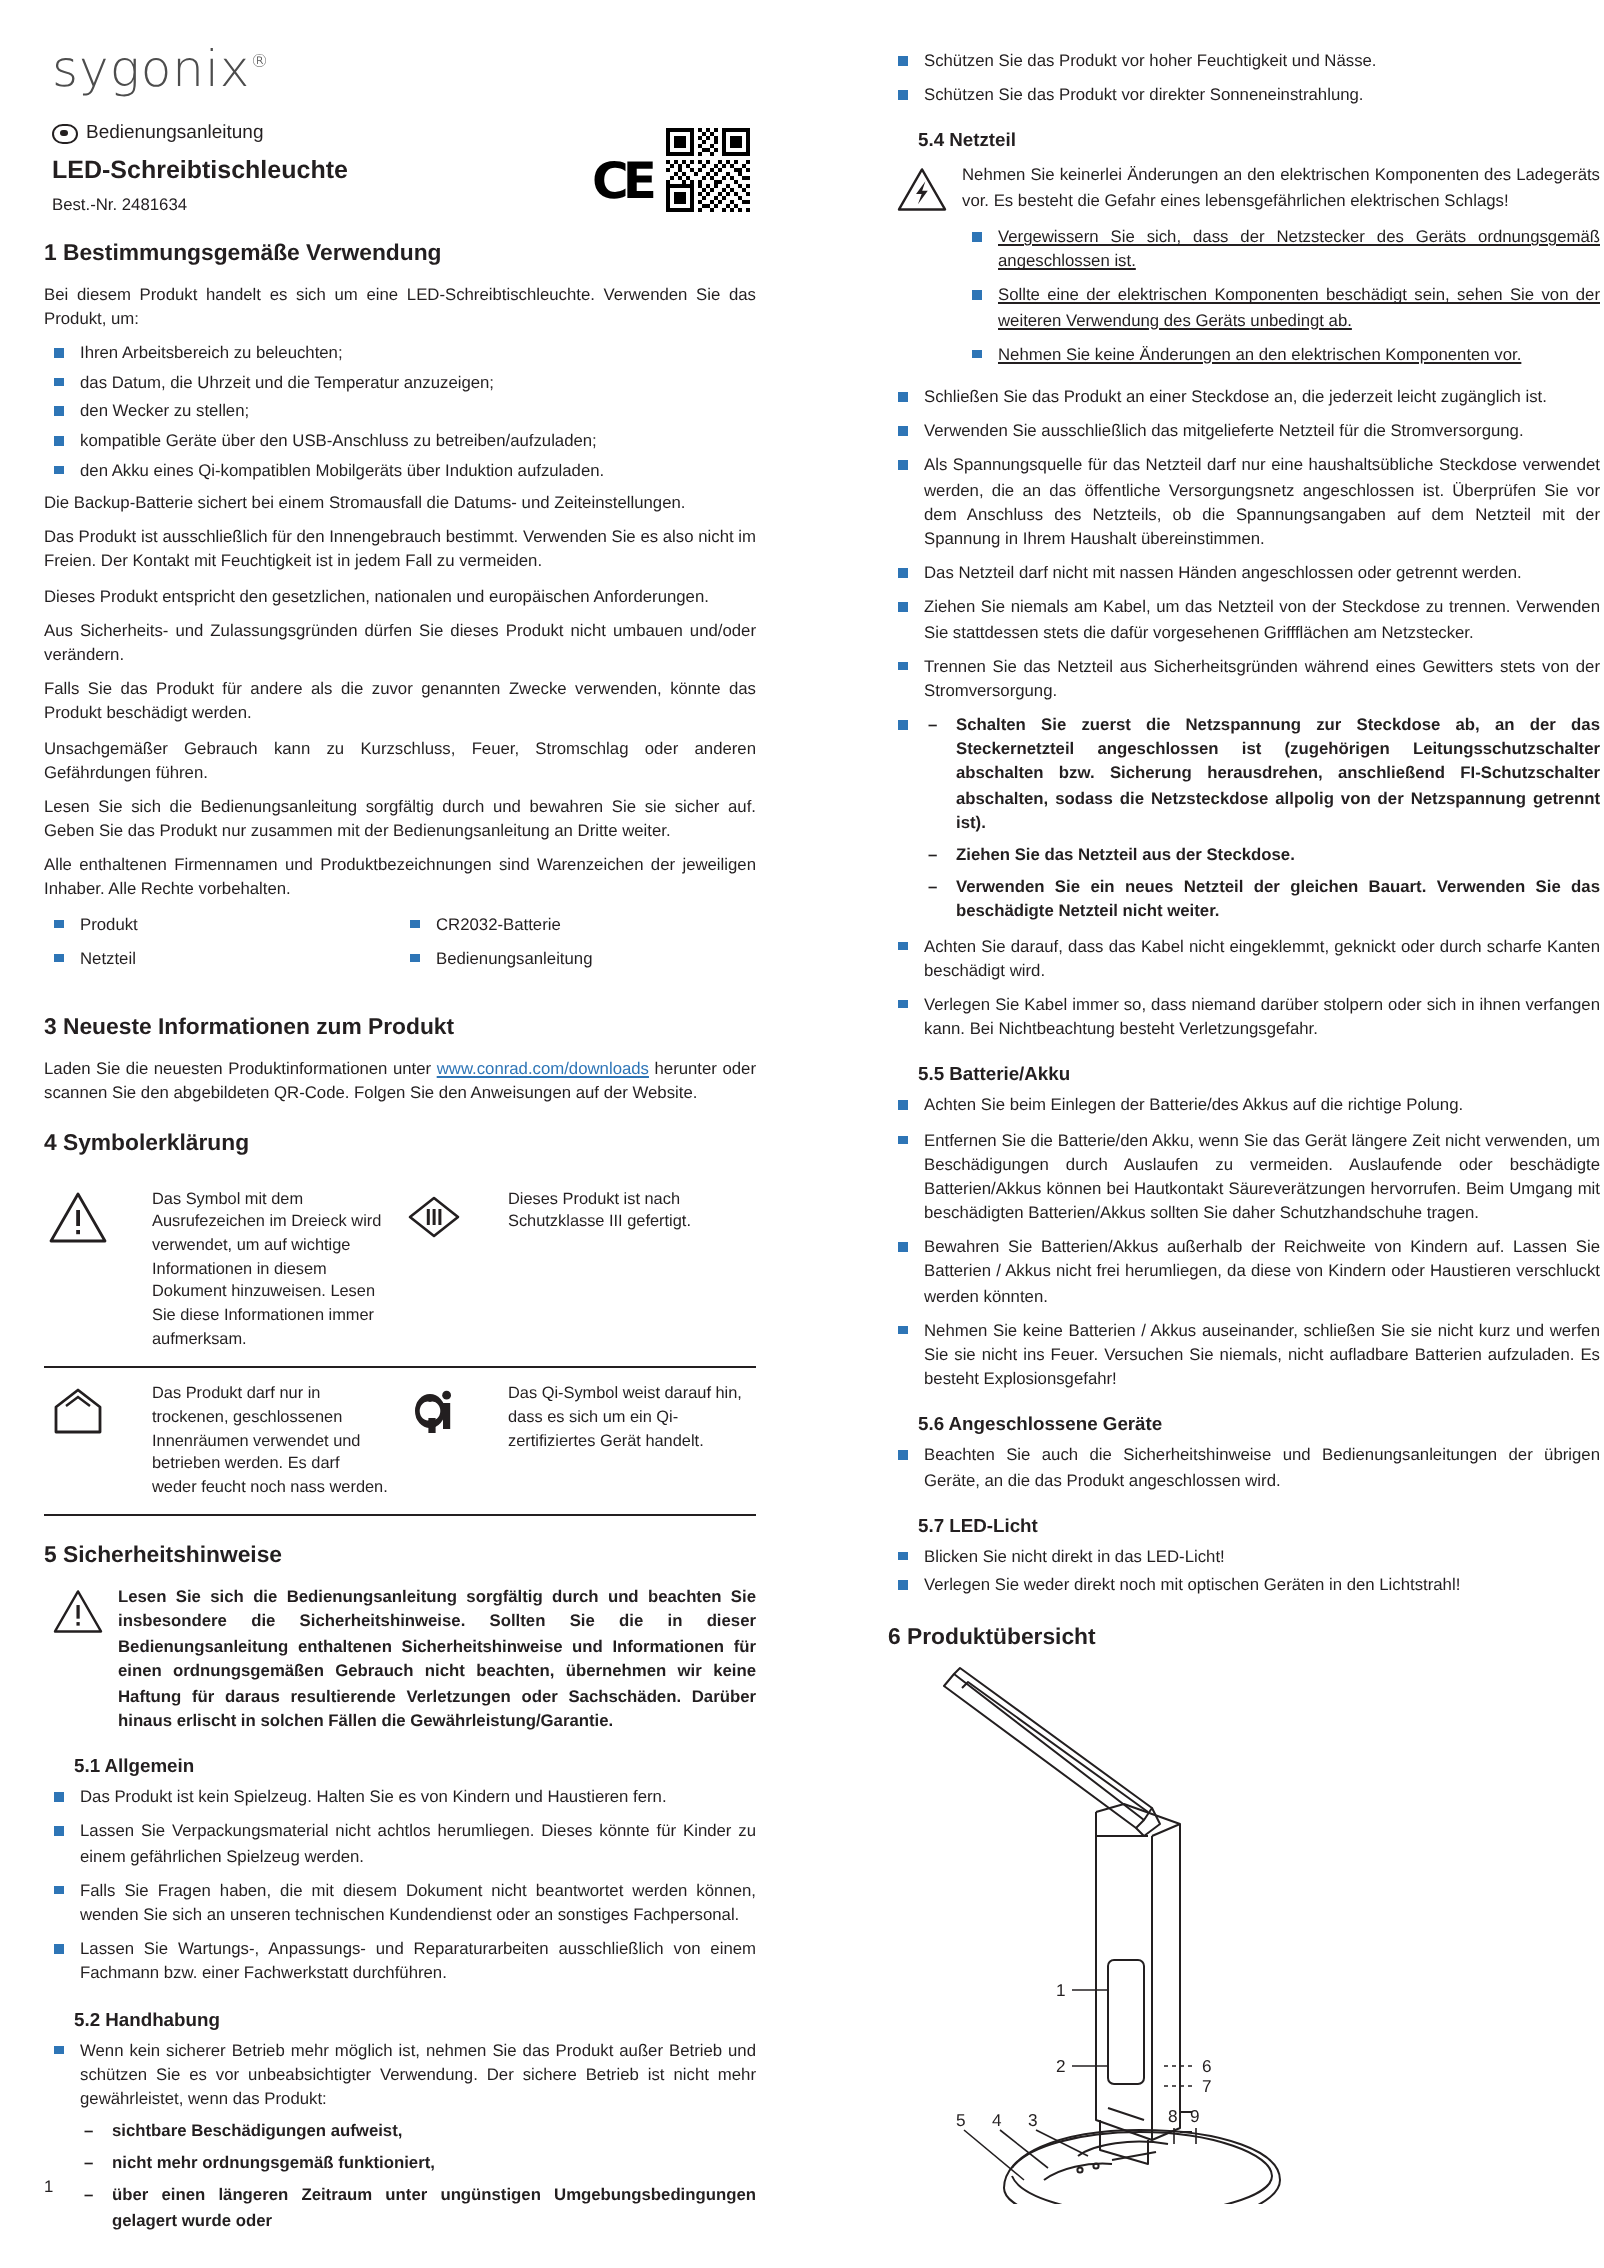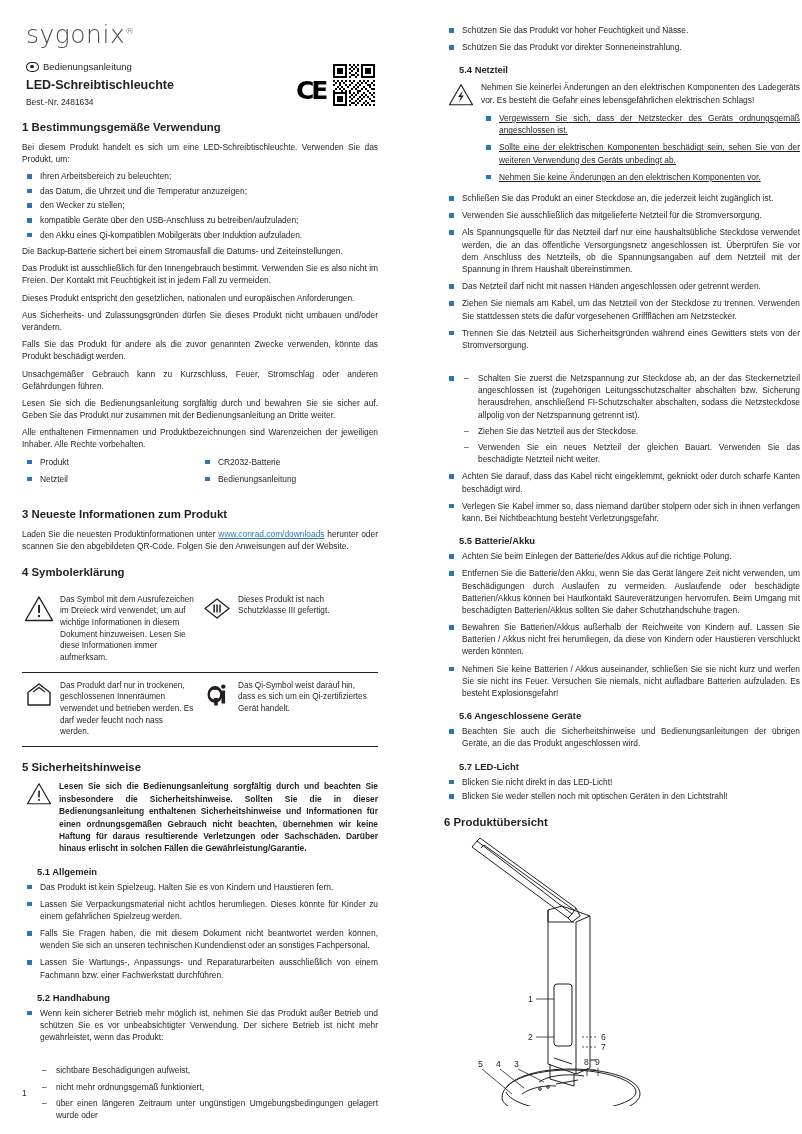--- a/index.html
+++ b/index.html
@@ -49,34 +49,34 @@
   ul.blist > li {
     font-size:8.4px; line-height:1.45; position:relative;
     padding-left:18px; margin-bottom:5px; text-align:justify;
   }
   ul.blist > li::before{
     content:""; position:absolute; left:5px; top:4px;
     width:4.5px; height:4.5px; background:#2e75b6;
   }
   ul.blist.tight > li { margin-bottom:2.5px; }
 
-  ul.dlist { list-style:none; margin:21px 0 3px 0; padding:0; }
+  ul.dlist { list-style:none; margin:4px 0 3px 0; padding:0;font-weight:bold; }
   ul.dlist > li {
     font-size:8.4px; line-height:1.45; position:relative;
     padding-left:16px; margin-bottom:4px; text-align:justify;
   }
   ul.dlist > li::before{
     content:"\2013"; position:absolute; left:2px; top:0; color:#231f20;
   }
 
   
   .symtable { margin-top:4px; }
   .symrow { display:flex; border-bottom:1px solid #231f20; padding:7px 0 8px 0; }
   .symrow:first-child { border-top:1px solid #ffffff; }
-  .symcell { width:50%; display:flex; gap:4px; padding-right:6px; box-sizing:border-box; }
+  .symcell { width:50%; display:flex; gap:20px; padding-right:6px; box-sizing:border-box; }
   .symcell .ic { flex:0 0 34px; display:flex; align-items:flex-start; justify-content:center; padding-top:1px;}
   .symcell .tx { font-size:8.2px; line-height:1.42; }
 
   
   .warnblock { display:flex; gap:3px; margin:6px 0 4px 0; }
   .warnblock .ic { flex:0 0 34px; display:flex; justify-content:center; padding-top:2px; }
   .warnblock .tx { font-size:8.4px; line-height:1.47; font-weight:bold; text-align:justify; }
   .warnblock.normal .tx { font-weight:normal; }
   .warnblock .tx ul.blist > li { font-weight:normal;text-decoration:underline; }
 
@@ -272,21 +272,21 @@
     </ul>
 
     <h3 class="sub">5.6 Angeschlossene Geräte</h3>
     <ul class="blist">
       <li>Beachten Sie auch die Sicherheitshinweise und Bedienungsanleitungen der übrigen Geräte, an die das Produkt angeschlossen wird.</li>
     </ul>
 
     <h3 class="sub">5.7 LED-Licht</h3>
     <ul class="blist tight">
       <li>Blicken Sie nicht direkt in das LED-Licht!</li>
-      <li>Blicken Sie weder stellen noch mit optischen Geräten in den Lichtstrahl!</li>
+      <li>Verlegen Sie weder direkt noch mit optischen Geräten in den Lichtstrahl!</li>
     </ul>
 
     <h2 class="sec">6 Produktübersicht</h2>
 
     <div class="figure">
       <svg width="356" height="270" viewBox="0 0 356 270">
         <g fill="none" stroke="#231f20" stroke-width="1" stroke-linejoin="round">
 
           <path d="M33 5 L36 2 L132 72 L128 78 Z"></path>
           <path d="M37 12 L40 9 L130 74"></path>

